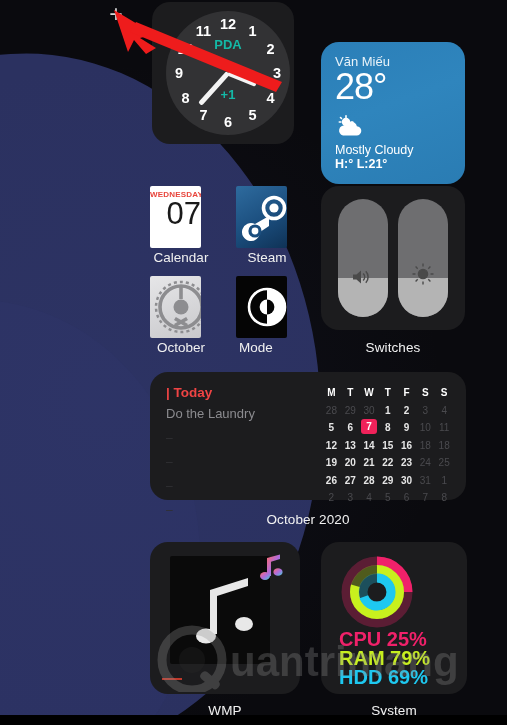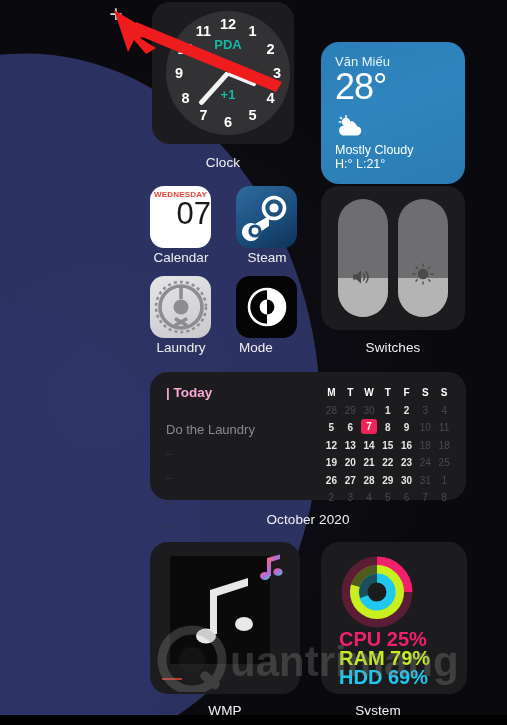--- a/index.html
+++ b/index.html
@@ -103,24 +103,24 @@
   #weatherWidget {
     left: 321px; top: 2px; width: 144px; height: 142px;
     background: linear-gradient(160deg, #2b7fb8 0%, #2f85bd 45%, #2a7cb3 100%);
     padding: 12px 14px;
     margin-top: 40px;
   }
   .wx-city { color: #e9f3f9; font-size: 13px; }
   .wx-temp { color: #fff; font-size: 36px; font-weight: 300; line-height: 40px; margin-top: -2px; letter-spacing: -1px; }
   .wx-icon { margin-top: 8px; height: 22px; }
   .wx-cond { color: #fff; font-size: 12.5px; margin-top: 6px; }
-  .wx-hl { color: #fff; font-size: 12.5px; }
-
-  
-  .appicon { position: absolute; width: 61px; height: 62px; border-radius: 14px; overflow: hidden; }
+  .wx-hl { color: #fff; font-size: 12.5px; font-weight: bold; }
+
+  
+  .appicon { position: absolute; width: 51px; height: 62px; border-radius: 2px; overflow: hidden; }
   .app-label {
     position: absolute; width: 100px; text-align: center;
     color: #f0f0f0; font-size: 13.5px;
   }
   .cal-icon { background: #fff; }
   .cal-day { color: #e8453c; font-size: 8px; font-weight: bold; text-align: center; margin-top: 4px; letter-spacing: .2px; }
   .cal-num { color: #1a1a1a; font-size: 31px; font-weight: 300; text-align: right; line-height: 34px; margin-top: -2px; }
   .steam-icon { background: linear-gradient(150deg,#2e6b9e 0%, #1b4e7e 55%, #0f3256 100%); }
   .settings-icon { background: linear-gradient(160deg,#e6e6e8 0%, #c9c9cc 100%); }
   .mode-icon { background: #050505; }
@@ -131,22 +131,22 @@
     position: absolute; top: 13px; width: 50px; height: 118px;
     border-radius: 25px; overflow: hidden;
     background: #6e6e70;
   }
   .sw-fill { position: absolute; left: 0; bottom: 0; width: 100%; background: #b4b4b4; }
   .sw-glyph { position: absolute; bottom: 26px; width: 100%; text-align: center; color: #4a4a4a; font-size: 17px; }
 
   
   #todayWidget { left: 150px; top: 372px; width: 316px; height: 128px; }
   .today-left { position: absolute; left: 16px; top: 13px; width: 150px; }
-  .today-title { color: #f9a8d4; font-size: 13.5px; font-weight: bold; }
-  .today-task { color: #8b8b8f; font-size: 13px; margin-top: 22px; }
+  .today-title { color: #ef4444; font-size: 13.5px; font-weight: bold; }
+  .today-task { color: #8b8b8f; font-size: 13px; margin-top: 6px; }
   .today-dash { color: #303034; font-size: 12px; margin-top: 10px; }
 
   .cal-grid { position: absolute; left: 172px; top: 12px; width: 132px; }
   .cal-row { display: flex; }
   .cal-cell {
     width: 18.8px; height: 17.5px;
     font-size: 10px; color: #e6e6e6;
     display: flex; align-items: center; justify-content: center;
     font-weight: 600;
   }
@@ -203,21 +203,20 @@
         <div class="cnum" style="left: 94.4352px; top: 78.5px;">4</div>
         <div class="cnum" style="left: 76.5px; top: 96.4352px;">5</div>
         <div class="cnum" style="left: 52px; top: 103px;">6</div>
         <div class="cnum" style="left: 27.5px; top: 96.4352px;">7</div>
         <div class="cnum" style="left: 9.56476px; top: 78.5px;">8</div>
         <div class="cnum" style="left: 3px; top: 54px;">9</div>
         <div class="cnum" style="left: 9.56476px; top: 29.5px;">10</div>
         <div class="cnum" style="left: 27.5px; top: 11.5648px;">11</div>
       </div>
   </div>
-  <div class="w-label" style="left:152px; top:155px; width:142px;">Clock</div>
 
   <div class="widget" id="weatherWidget">
     <div class="wx-city">Văn Miếu</div>
     <div class="wx-temp">28°</div>
     <div class="wx-icon">
       <svg width="36" height="22" viewBox="0 0 36 22">
         <g fill="#ffffff">
           <circle cx="11" cy="7" r="4.2"></circle>
           <rect x="10.2" y="0" width="1.6" height="3.2" rx=".8"></rect>
           <rect x="10.2" y="11" width="1.6" height="3.2" rx=".8"></rect>
@@ -257,21 +256,21 @@
       <g fill="#8d8d90">
         <circle cx="31" cy="31" r="25" fill="none" stroke="#8d8d90" stroke-width="2.5" stroke-dasharray="3 3.1"></circle>
         <circle cx="31" cy="31" r="21" fill="none" stroke="#8d8d90" stroke-width="3.6"></circle>
         <circle cx="31" cy="31" r="7.5"></circle>
         <rect x="29.2" y="9" width="3.6" height="14"></rect>
         <rect x="29.2" y="39" width="3.6" height="14" transform="rotate(60 31 46)"></rect>
         <rect x="29.2" y="39" width="3.6" height="14" transform="rotate(-60 31 46)"></rect>
       </g>
     </svg>
   </div>
-  <div class="app-label" style="left:131px; top:340px;">Laundry</div>
+  <div class="app-label" style="left:131px; top:340px;">October</div>
 
   <div class="appicon mode-icon" style="left:236px; top:276px;">
     <svg width="62" height="62" viewBox="0 0 62 62">
       <circle cx="31" cy="31" r="18" fill="none" stroke="#fff" stroke-width="2.6"></circle>
       <path d="M31 13 a18 18 0 0 1 0 36 z" fill="#fff"></path>
       <circle cx="31" cy="31" r="7.4" fill="#050505"></circle>
       <path d="M31 23.6 a7.4 7.4 0 0 0 0 14.8 z" fill="#fff"></path>
     </svg>
   </div>
   <div class="app-label" style="left:206px; top:340px;">Mode</div>
@@ -420,21 +419,21 @@
           <circle cx="38" cy="38" r="14" fill="none" stroke="#1ec8f0" stroke-width="9" opacity="0.30"></circle>
           <circle cx="38" cy="38" r="14" fill="none" stroke="#1ec8f0" stroke-width="9" stroke-dasharray="60.6955700673548 87.96459430051421" transform="rotate(-90 38 38)"></circle>
         </svg>
     </div>
     <div class="sys-lines">
       <div id="sysCpu" style="color: rgb(240, 33, 106);">CPU 25%</div>
       <div id="sysRam" style="color: rgb(200, 240, 30);">RAM 79%</div>
       <div id="sysHdd" style="color: rgb(30, 200, 240);">HDD 69%</div>
     </div>
   </div>
-  <div class="w-label" style="left:305px; top:703px; width:146px;text-align:center;">System</div>
+  <div class="w-label" style="left:321px; top:703px; width:146px;text-align:center;">System</div>
 
   <div class="watermark">
     <svg width="360" height="70" viewBox="0 0 360 70">
       <g fill="#8f8f8f">
         <circle cx="44" cy="38" r="30" fill="none" stroke="#8f8f8f" stroke-width="9"></circle>
         <rect x="52" y="52" width="22" height="9" rx="4" transform="rotate(40 60 56)"></rect>
         <circle cx="44" cy="38" r="13" fill="#2a2a2a"></circle>
       </g>
       <text x="82" y="54" font-family="Liberation Sans, sans-serif" font-size="42" font-weight="bold" fill="#8f8f8f">uantrimang</text>
     </svg>

